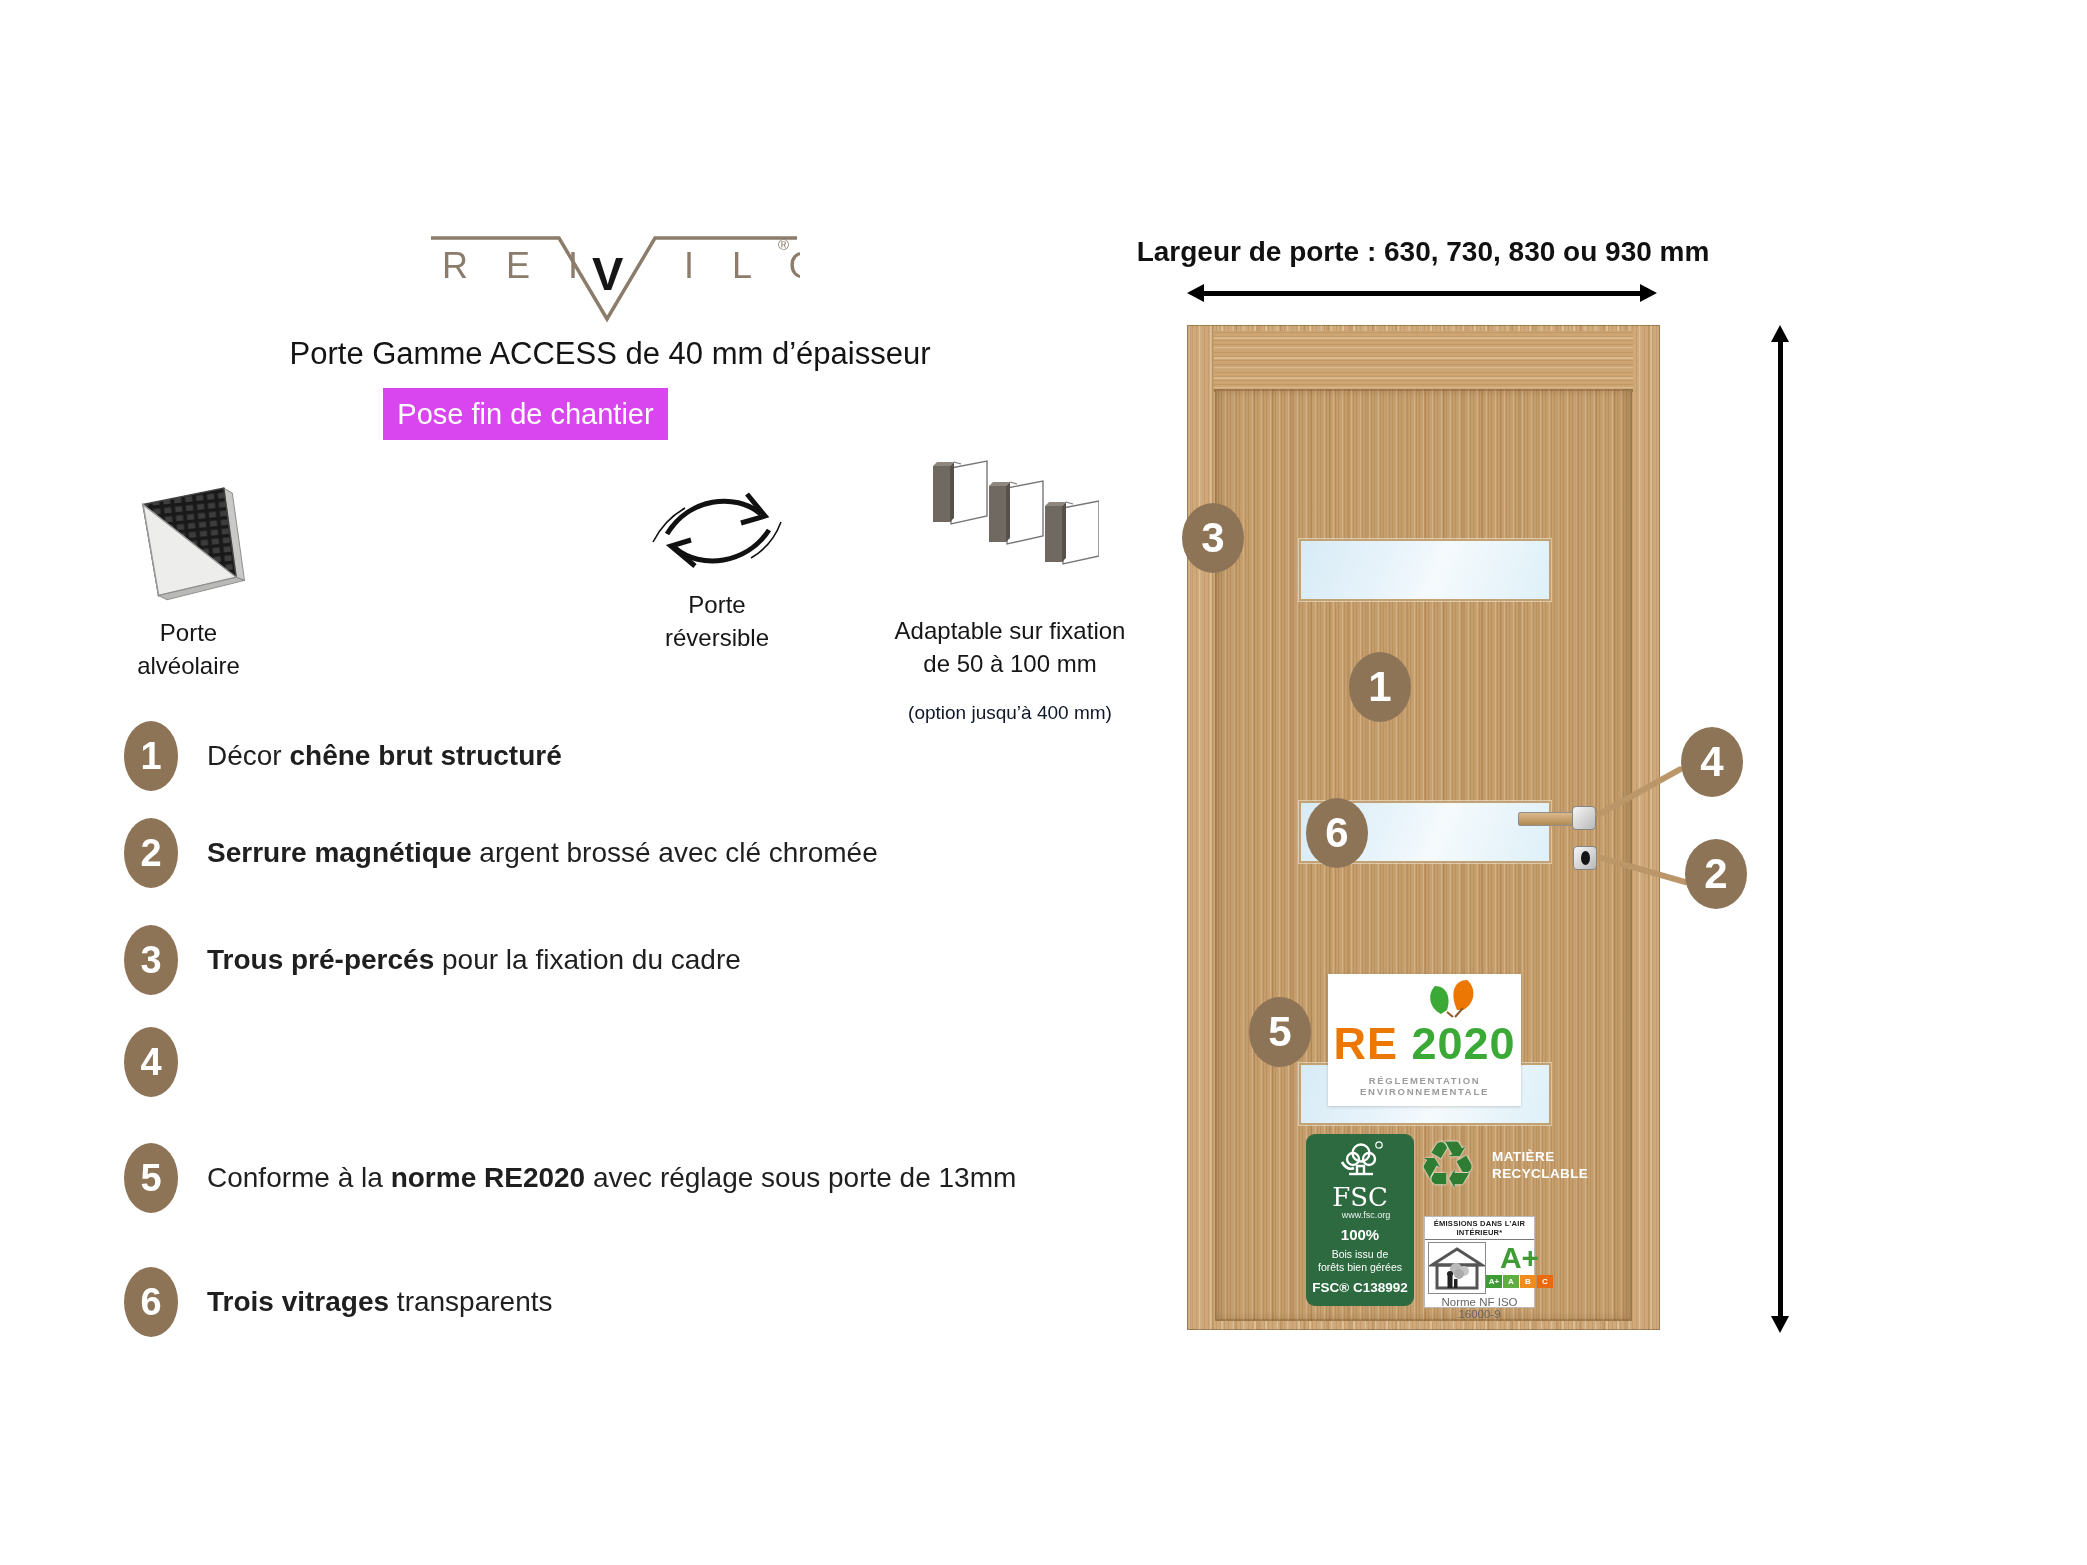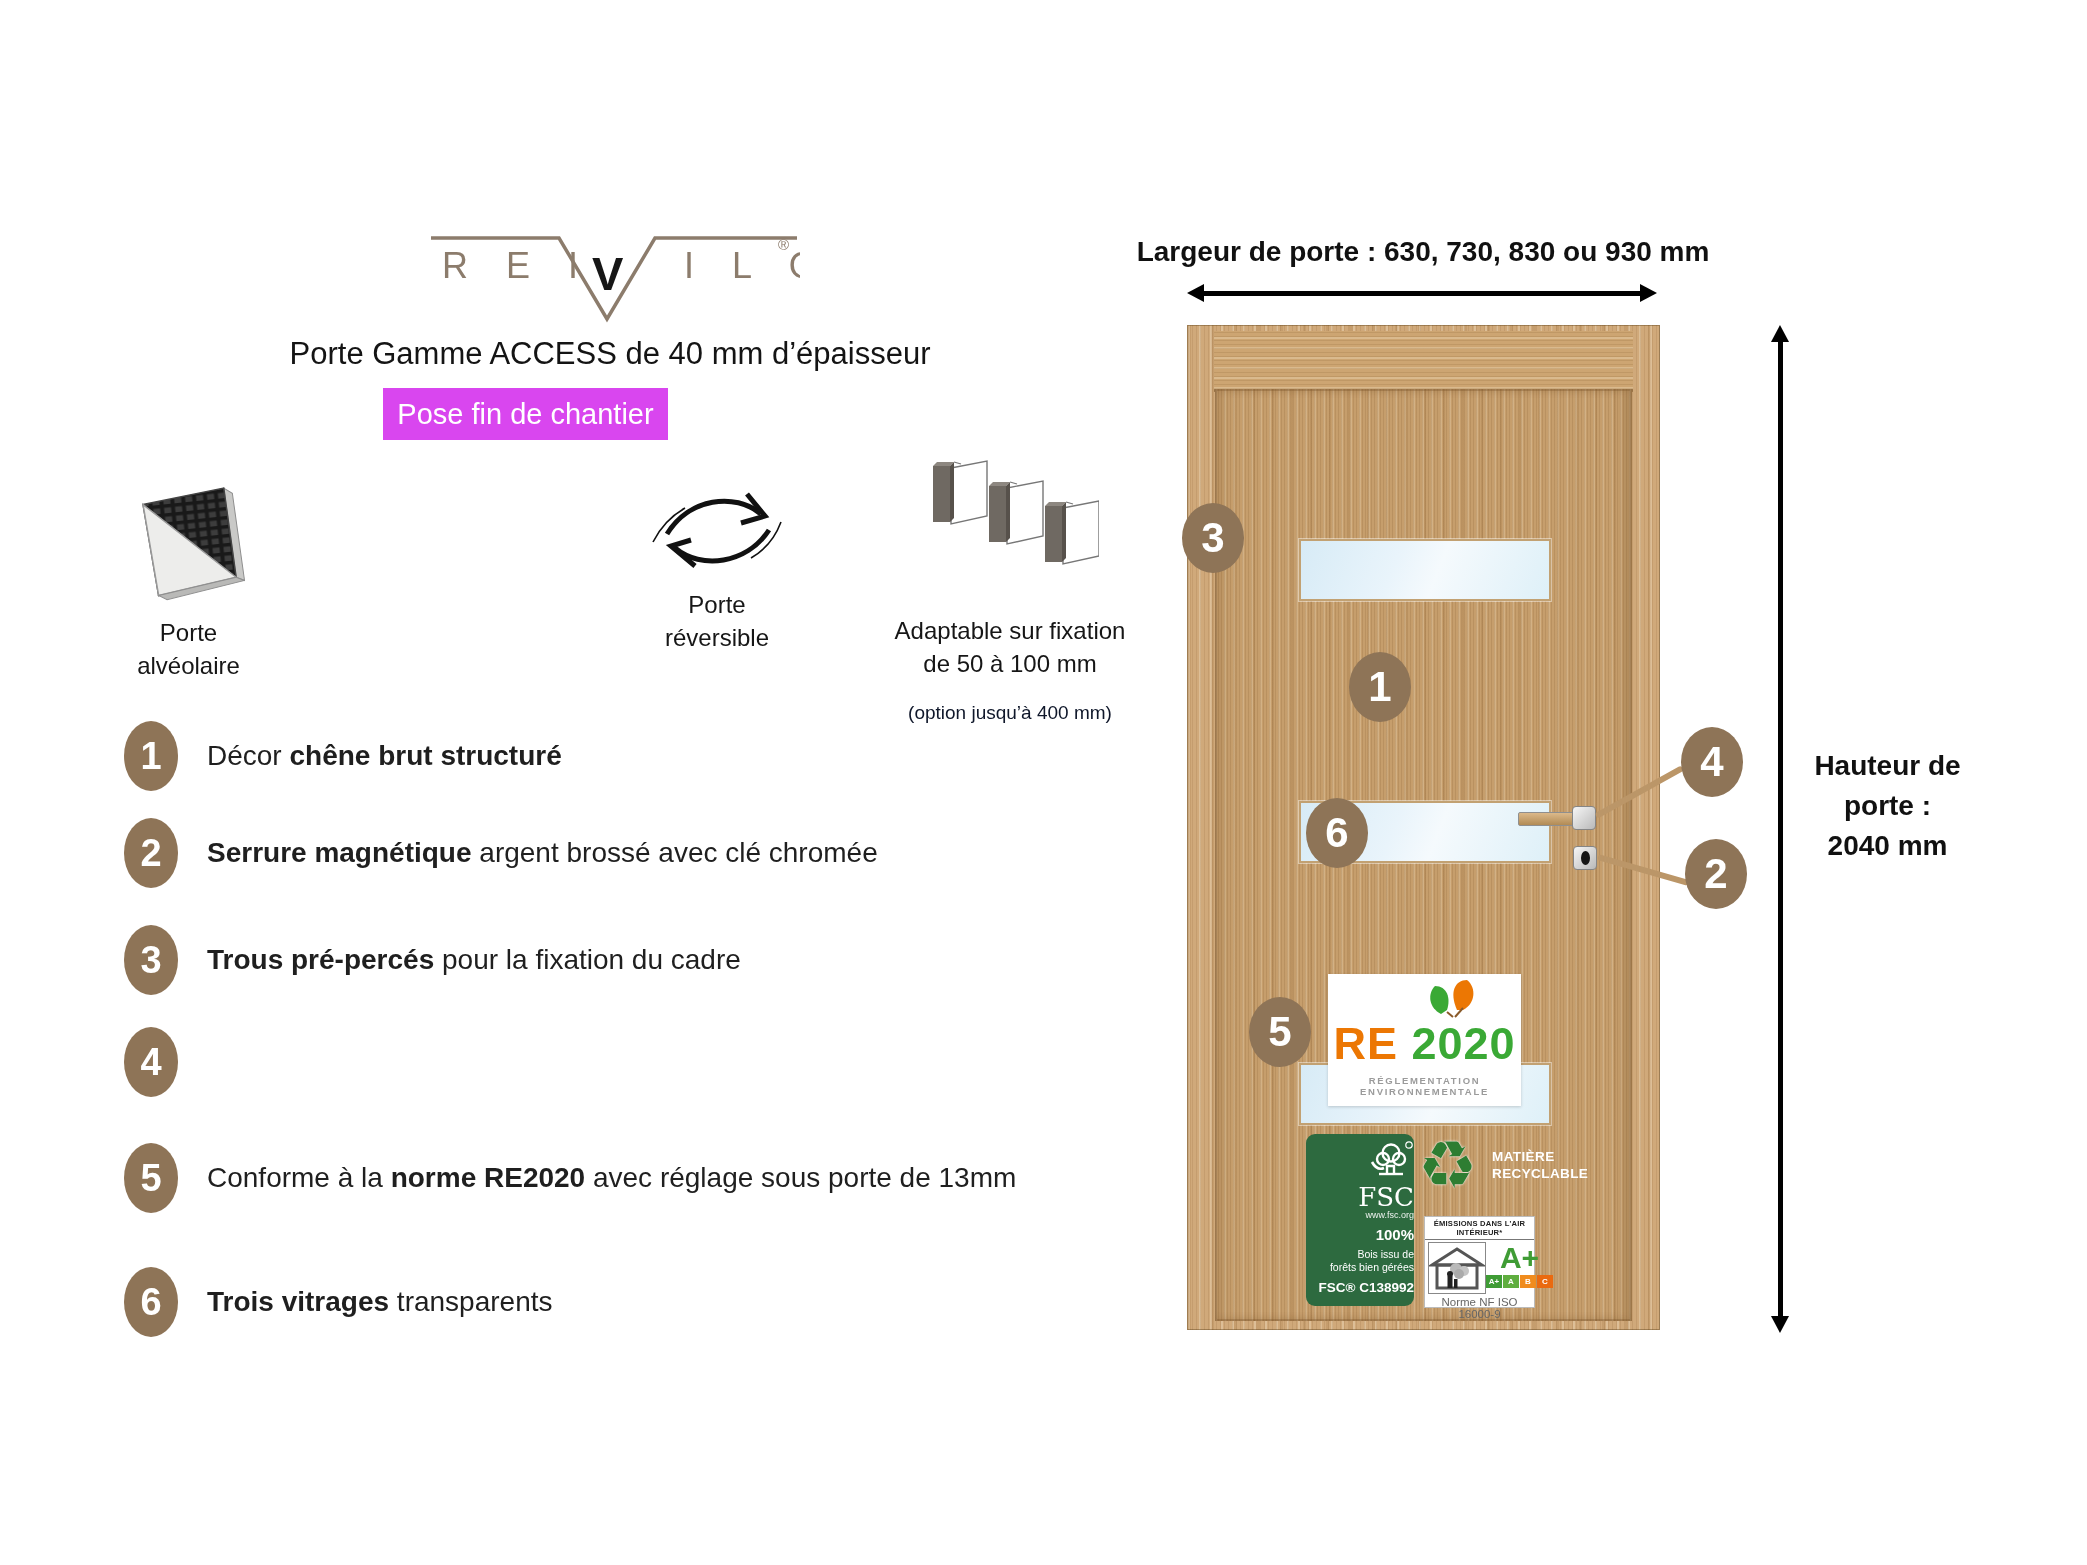--- a/index.html
+++ b/index.html
@@ -89,21 +89,21 @@
   .rebox{position:absolute;left:140px;top:648px;width:193px;height:132px;background:#fff;
          box-shadow:0 1px 3px rgba(0,0,0,.18);text-align:center;}
   .rebox .leaves{position:absolute;left:95px;top:4px;}
   .rebox .reline{position:absolute;left:0;right:0;top:44px;font-weight:bold;font-size:45px;letter-spacing:1px;}
   .re-o{color:#ec7703;} .re-g{color:#3aa935;}
   .rebox .tagline{position:absolute;left:0;right:0;top:101px;font-size:9.5px;font-weight:bold;
                   letter-spacing:1.7px;color:#9b9b9b;}
 
   
   .fscbox{position:absolute;left:118px;top:808px;width:108px;height:172px;background:#2d6a3f;
-          border-radius:9px;color:#fff;text-align:right;padding-top:6px;box-sizing:border-box;}
+          border-radius:9px;color:#fff;text-align:center;padding-top:6px;box-sizing:border-box;}
   .fscbox .fsc-name{font-family:"DejaVu Serif","Liberation Serif",serif;font-size:26px;line-height:26px;margin-top:-2px;}
   .fscbox .fsc-url{font-size:9px;opacity:.92;margin-left:12px;}
   .fscbox .fsc-pct{font-size:15px;font-weight:bold;margin-top:6px;}
   .fscbox .fsc-desc{font-size:10.5px;line-height:12.5px;margin-top:5px;}
   .fscbox .fsc-code{font-size:13.5px;font-weight:bold;margin-top:7px;}
 
   
   .recycle-glyph{position:absolute;left:230px;top:804px;font-size:66px;line-height:70px;color:#2e7d32;
                  text-shadow:0 0 1px #fff, 0 0 3px rgba(255,255,255,.8);}
   .mat-label{position:absolute;left:304px;top:822px;font-size:13.5px;font-weight:bold;color:#fff;
@@ -253,25 +253,20 @@
   <div class="h-arrow">
     <div class="a-l"></div>
     <div class="shaft"></div>
     <div class="a-r"></div>
   </div>
   <div class="v-arrow">
     <div class="a-t"></div>
     <div class="shaft"></div>
     <div class="a-b"></div>
   </div>
-  <div class="height-label">
-    <div>Hauteur de</div>
-    <div>porte :</div>
-    <div>2040 mm</div>
-  </div>
 
   <div class="door">
     <div class="toprail"></div>
     <div class="leaf"></div>
     <div class="glz gz1"></div>
     <div class="glz gz2"></div>
     <div class="glz gz3"></div>
 
     <div class="lever"></div>
     <div class="plate hplate"></div>

